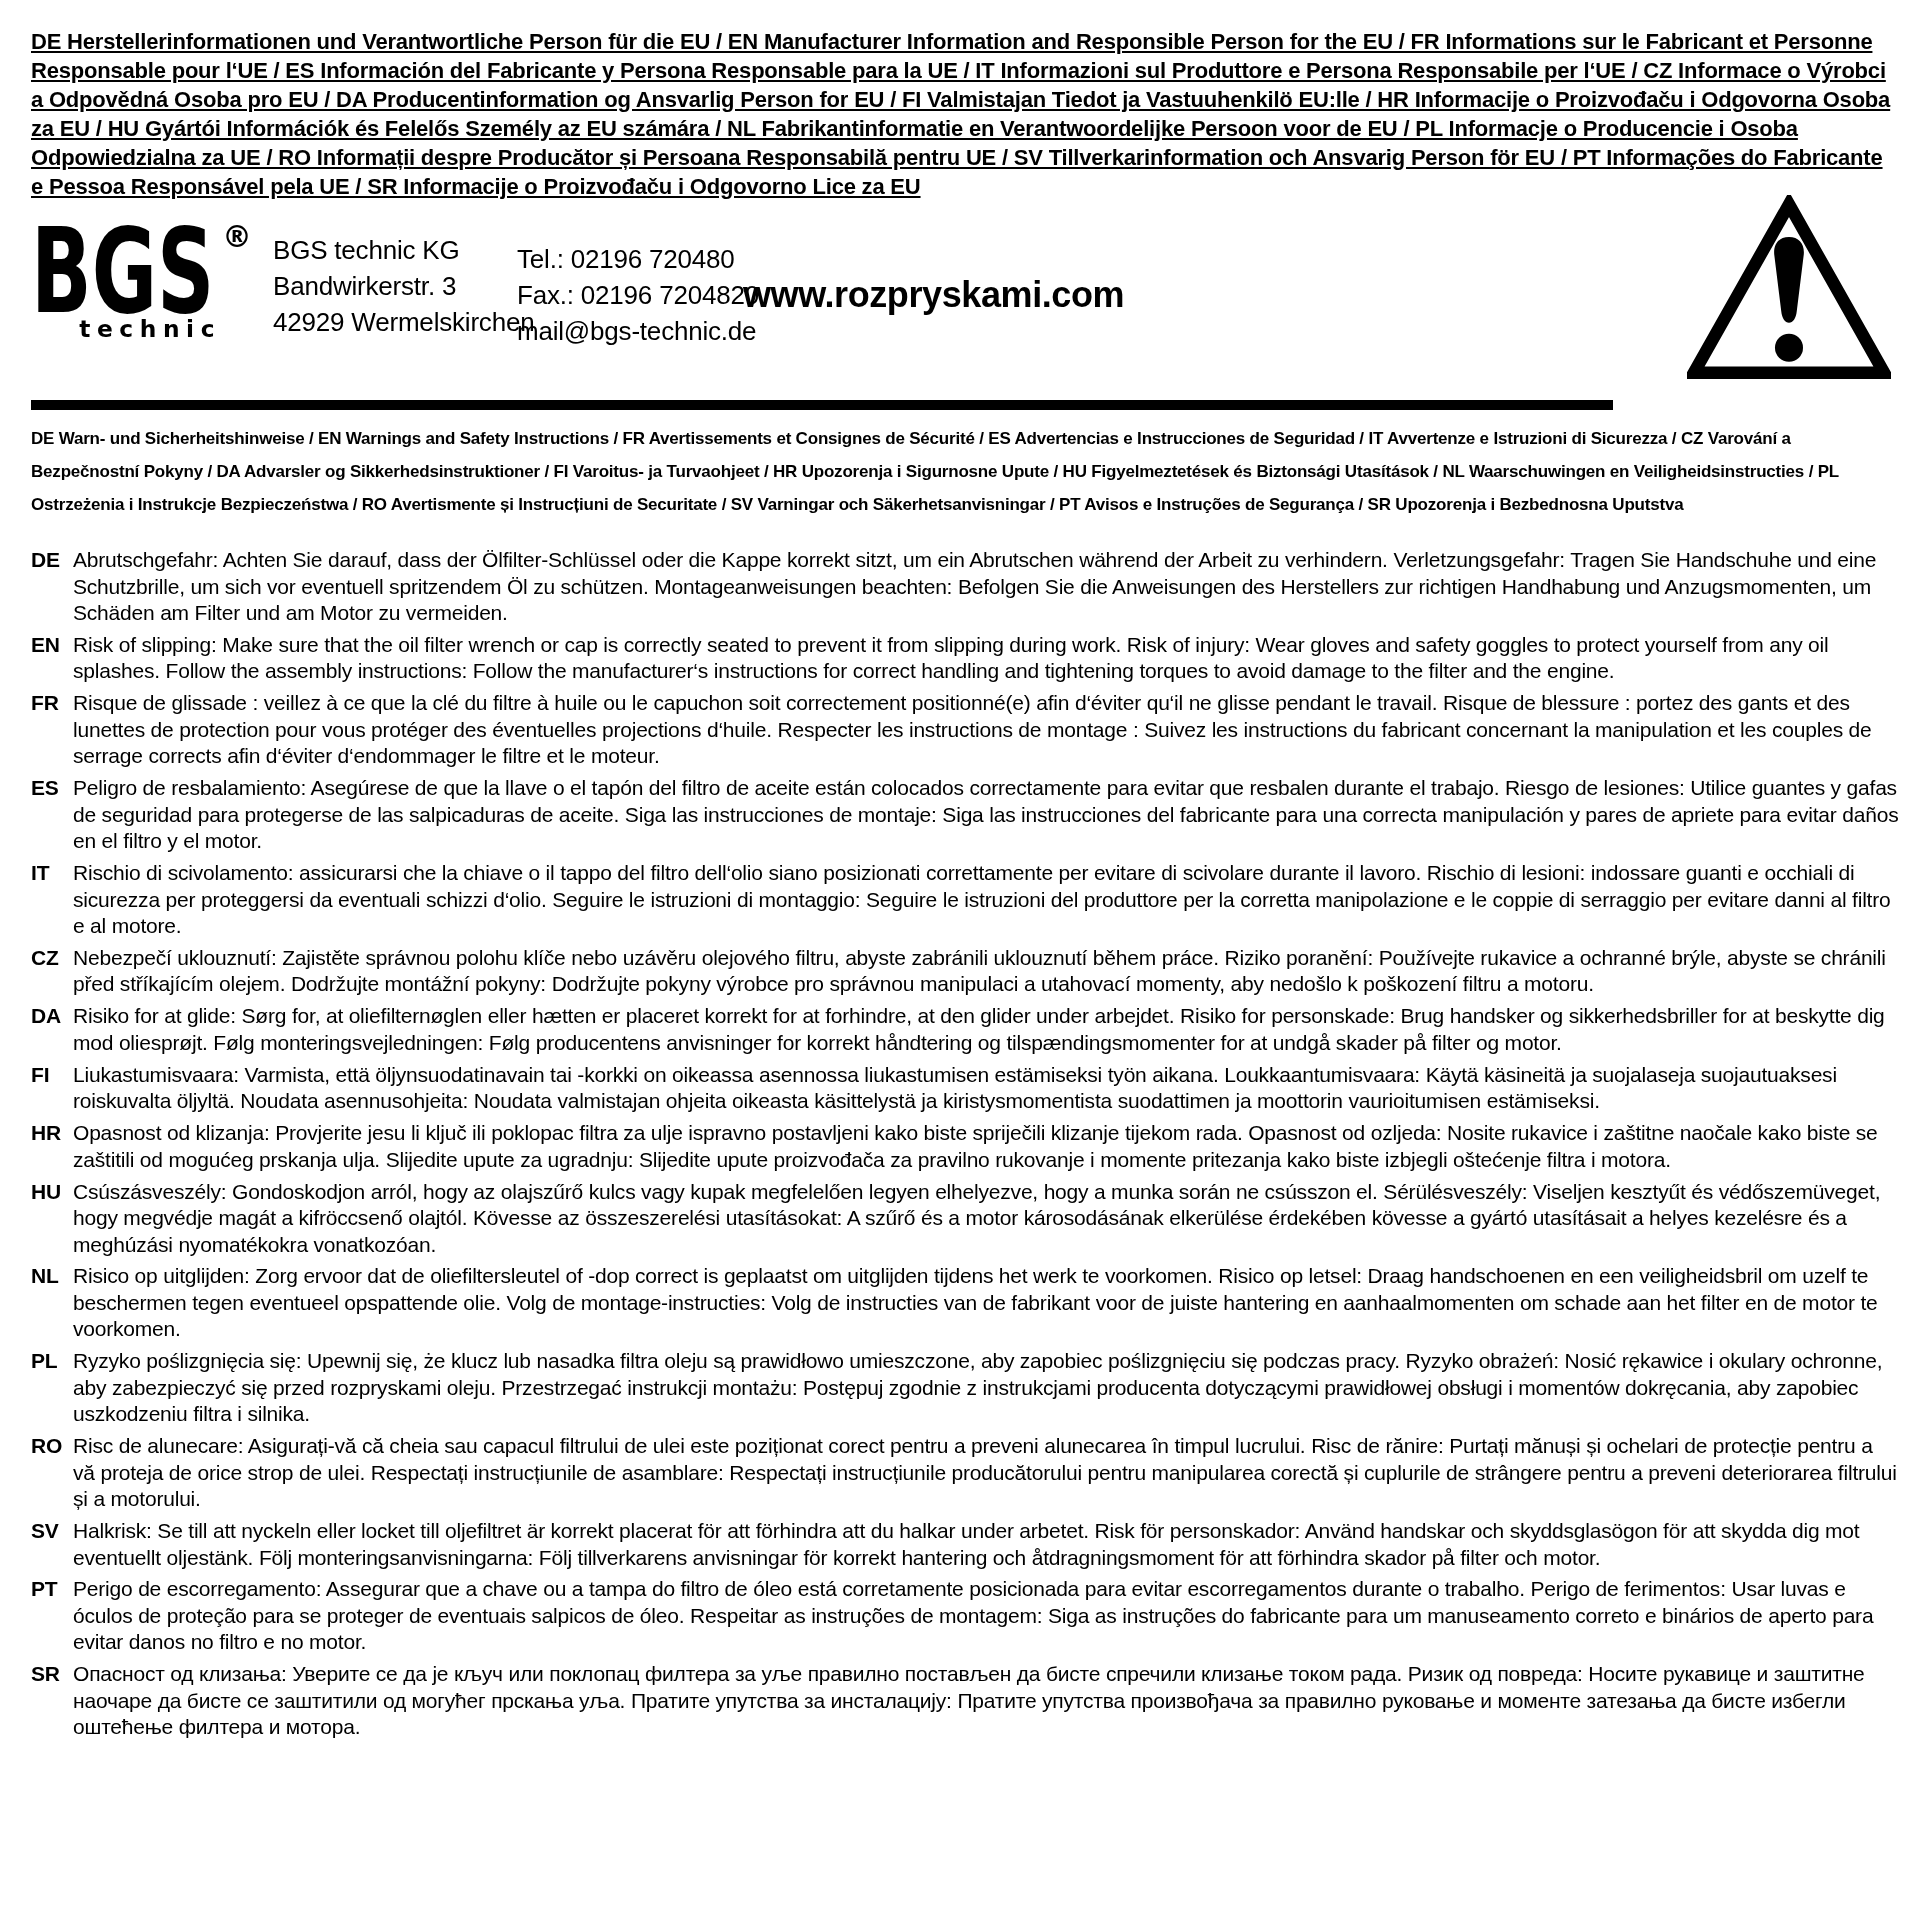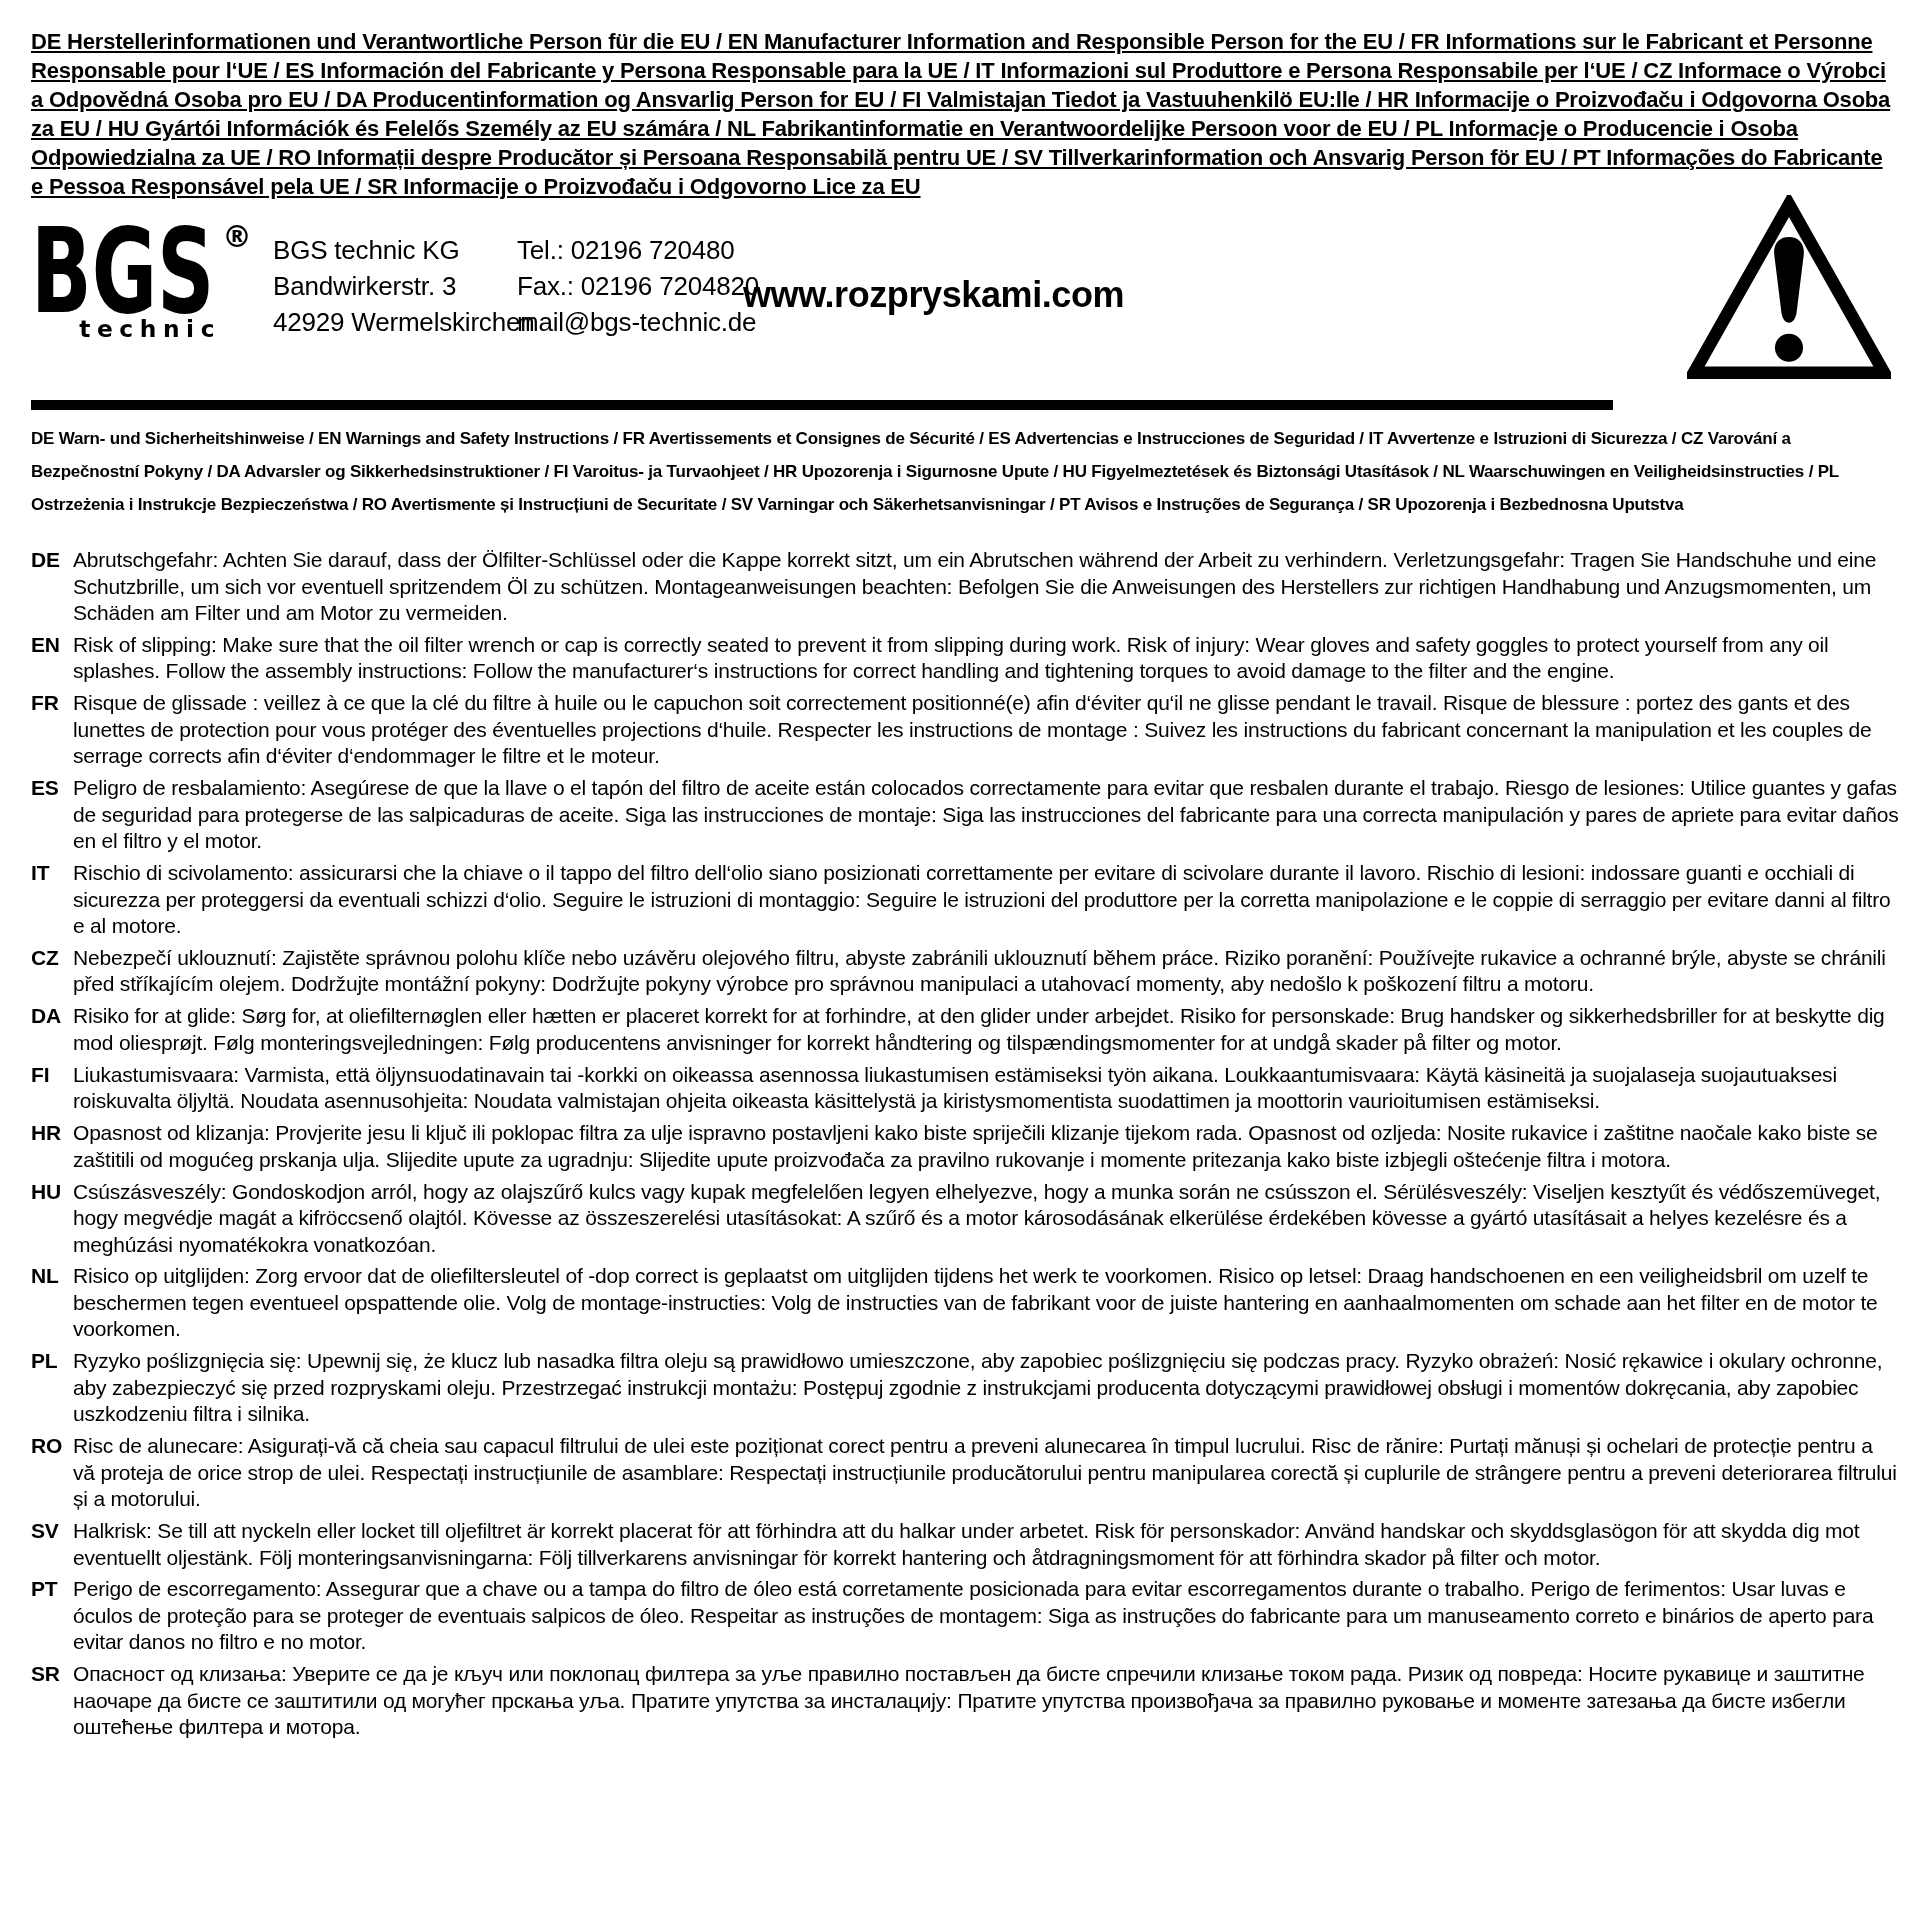--- a/index.html
+++ b/index.html
@@ -45,21 +45,21 @@
     position: absolute;
     left: 242px;
     top: 17px;
     font-size: 26px;
     line-height: 36px;
     letter-spacing: -0.2px;
   }
   .contact-col {
     position: absolute;
     left: 486px;
-    top: 17px;
+    top: 26px;
     font-size: 26px;
     line-height: 36px;
     letter-spacing: -0.2px;
   }
   .website {
     position: absolute;
     left: 712px;
     top: 59px;
     font-size: 36px;
     font-weight: bold;

